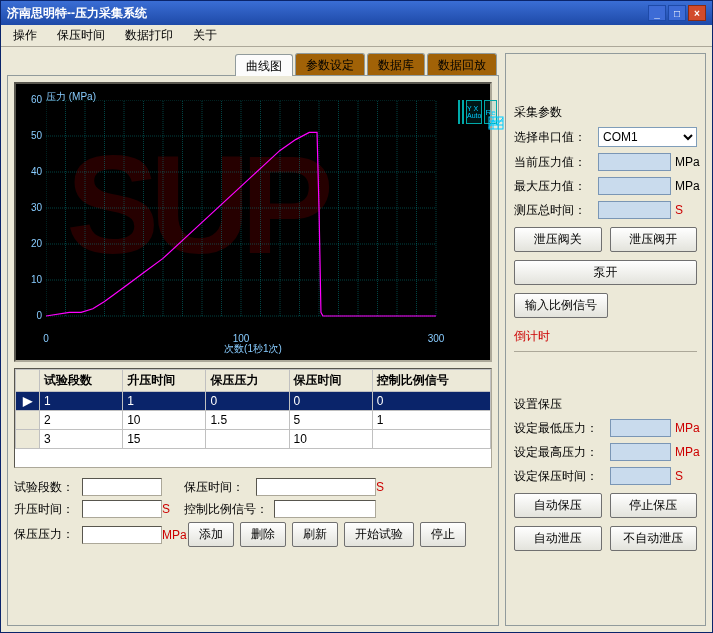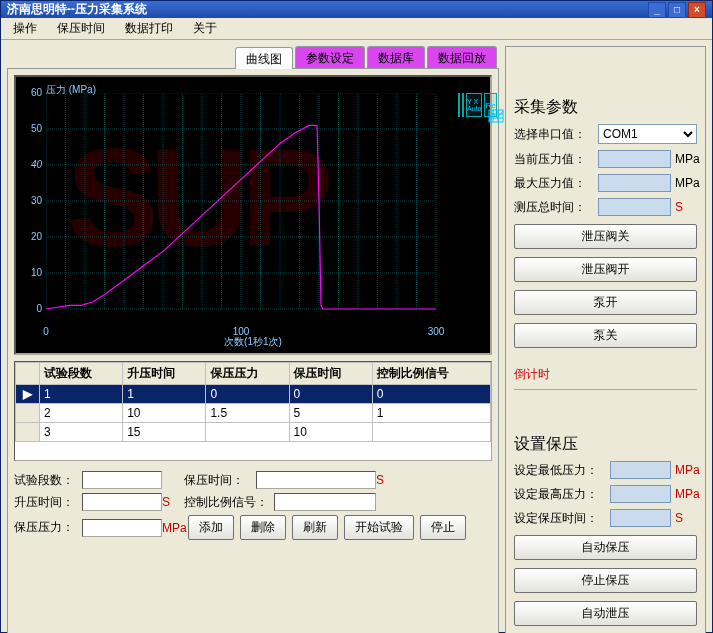--- a/index.html
+++ b/index.html
@@ -12,21 +12,21 @@
 .titlebar .ctl.min, .titlebar .ctl.max { background: #3d6bd6; border: 1px solid #1e4aa8; }
 
 .menubar { height: 22px; background: #ece9d8; border-bottom: 1px solid #aca899; display: flex; align-items: center; padding: 0 4px; gap: 4px; }
 .menubar span { padding: 2px 8px; cursor: default; }
 
 .client { flex: 1; display: flex; padding: 6px; gap: 6px; }
 .leftcol { width: 492px; display: flex; flex-direction: column; }
 .rightcol { flex: 1; border: 1px solid #919b9c; background: #ece9d8; padding: 6px 8px; }
 
 .tabs { display: flex; height: 22px; justify-content: flex-end; }
-.tab { border: 1px solid #919b9c; border-bottom: none; padding: 3px 10px; background: #d946ef; margin-right: 2px; border-radius: 3px 3px 0 0; cursor: pointer; }
+.tab { border: 1px solid #919b9c; border-bottom: none; padding: 3px 10px; background: #a16207; margin-right: 2px; border-radius: 3px 3px 0 0; cursor: pointer; }
 .tab.active { background: #fcfcfc; position: relative; top: 1px; }
 
 .tabbody { border: 1px solid #919b9c; background: #ece9d8; flex: 1; padding: 6px; display: flex; flex-direction: column; gap: 6px; }
 
 .chart { border: 2px inset #aca899; background: #000; height: 280px; position: relative; color: #0cf; font-size: 10px; }
 .chart .ytitle { position: absolute; top: 6px; left: 30px; color: #8cf; }
 .chart .xtitle { position: absolute; bottom: 4px; left: 50%; transform: translateX(-50%); color: #8cf; }
 .chart .ytick { position: absolute; left: 6px; color: #8cf; width: 20px; text-align: right; }
 .chart .xtick { position: absolute; bottom: 16px; color: #8cf; transform: translateX(-50%); }
 .chart svg { position: absolute; top: 16px; left: 30px; }
@@ -44,28 +44,28 @@
 tr.sel td:first-child, tr.sel th.rowhead { background: #0a246a; color: #fff; }
 tr.sel td { background: #0a246a; color: #fff; }
 
 .formrow { display: flex; align-items: center; margin-top: 4px; }
 .formrow label { width: 68px; }
 .formrow input { width: 80px; height: 18px; border: 1px inset #aca899; background: #fff; font-size: 12px; padding: 0 2px; }
 .formrow .unit { width: 22px; }
 .btn { border: 1px solid #707070; background: linear-gradient(#fff,#e3e3dc); padding: 3px 10px; cursor: pointer; border-radius: 2px; font-size: 12px; }
 .btnrow { display: flex; gap: 6px; margin-top: 8px; margin-left: 140px; }
 
-.rightcol .grouptitle { font-size: 16px; margin-bottom: 6px; margin-top: 44px; }
+.rightcol .grouptitle { font-size: 12px; margin-bottom: 6px; margin-top: 44px; }
 .prow { display: flex; align-items: center; gap: 4px; margin: 6px 0; }
 .prow label { width: 80px; }
 .prow .field { flex: 1; height: 18px; background: #c9dbed; border: 1px solid #7a96b5; }
 .prow select { flex: 1; height: 20px; border: 1px solid #7f9db9; background: #fff; font-size: 12px; }
 .prow .unit { width: 22px; }
 .unit-red { color: #c00; }
-.btnpair { display: flex; gap: 8px; margin: 8px 0; flex-direction: column; }
+.btnpair { display: flex; gap: 8px; margin: 8px 0; }
 .btnpair .btn { flex: 1; text-align: center; }
 .countdown { color: #c00; margin: 10px 0 6px; }
 hr.sep { border: none; border-top: 1px solid #aca899; margin: 6px 0; }
 </style>
 </head>
 <body>
 
 <div class="window">
   <div class="titlebar">
     <span>济南思明特--压力采集系统</span>
@@ -143,21 +143,21 @@
                   <polyline points="1,12 5,4 9,9 15,2" fill="none" stroke="#0cf"></polyline>
                 </svg>
               </div>
             <div class="tb" style="color:#0cf;font-size:7px;line-height:1">Y X<br>Auto</div>
             <div class="tb" style="color:#0cf;font-size:8px">Re</div>
           </div>
         <span class="ytick" style="top: 226px;">0</span>
             <span class="ytick" style="top: 190px;">10</span>
             <span class="ytick" style="top: 154px;">20</span>
             <span class="ytick" style="top: 118px;">30</span>
-            <span class="ytick" style="top: 82px; font-style: italic;">40</span>
+            <span class="ytick" style="top: 82px;">40</span>
             <span class="ytick" style="top: 46px;">50</span>
             <span class="ytick" style="top: 10px;">60</span>
             <span class="xtick" style="left: 30px;">0</span>
             <span class="xtick" style="left: 225px;">100</span>
             <span class="xtick" style="left: 420px;">300</span>
           </div>
 
         <div class="tablewrap">
           <table>
             <thead>
@@ -251,23 +251,23 @@
         <label>测压总时间：</label>
         <span class="field"></span>
         <span class="unit unit-red">S</span>
       </div>
       <div class="btnpair">
         <button class="btn">泄压阀关</button>
         <button class="btn">泄压阀开</button>
       </div>
       <div class="btnpair">
         <button class="btn">泵开</button>
-        <button class="btn">泵关</button>
-      </div>
-      <div class="btnpair">
+      </div>
+      <div class="btnpair">
+        <button class="btn" style="flex:0 0 auto">输入比例信号</button>
         <span class="field white" style="flex:1"></span>
       </div>
 
       <div class="countdown">倒计时</div>
       <hr class="sep">
       <div class="grouptitle">设置保压</div>
       <div class="prow">
         <label style="width:92px">设定最低压力：</label>
         <span class="field"></span>
         <span class="unit unit-red">MPa</span>

